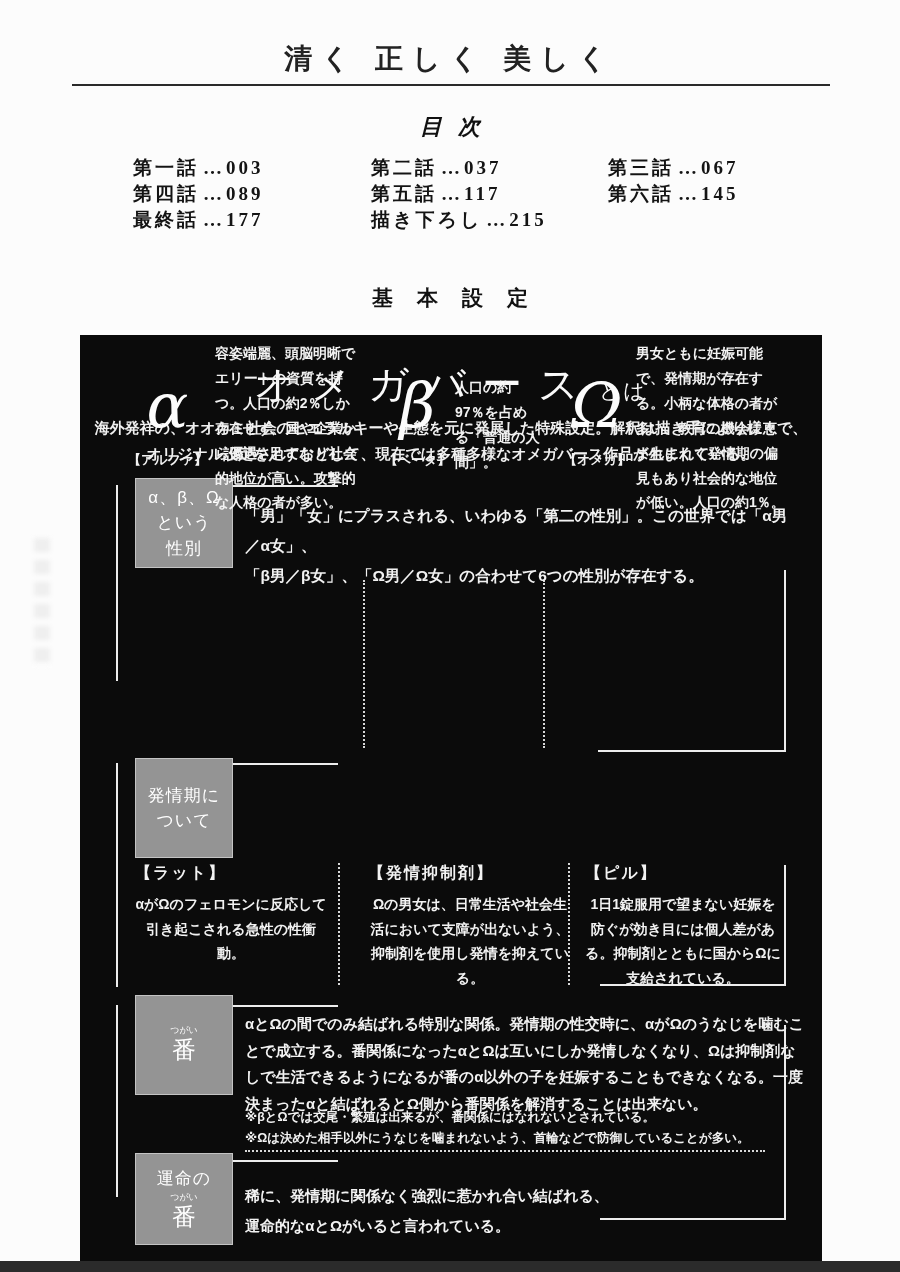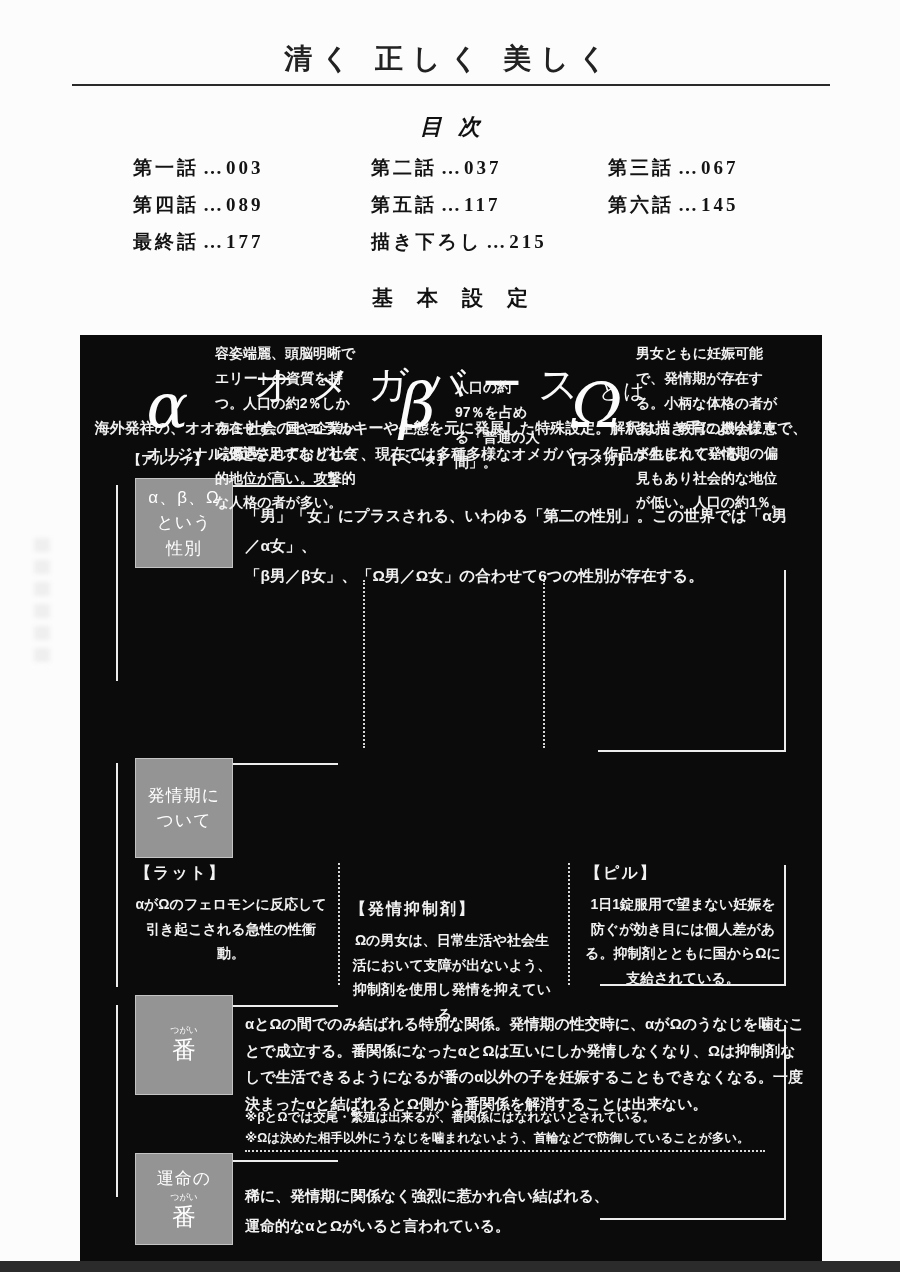--- a/index.html
+++ b/index.html
@@ -22,21 +22,21 @@
     position:absolute; top:84px; left:72px; width:758px; height:2px;
     background:#2a2a2a;
   }
   .toc-heading {
     position:absolute; top:112px; left:0; width:100%;
     text-align:center; font-weight:bold; font-size:22px; letter-spacing:16px;
     text-indent:16px; color:#111;font-style:italic;
   }
   .toc-grid {
     position:absolute; top:155px; left:133px; width:648px;
-    display:grid; grid-template-columns:238px 237px 1fr; row-gap:11px;
+    display:grid; grid-template-columns:238px 237px 1fr; 
   }
   .toc-entry {
     font-family:"Liberation Serif","DejaVu Serif",serif;
     font-weight:bold; font-size:19px; letter-spacing:3px; color:#141414;
     white-space:nowrap;
   }
   .toc-entry .sep { letter-spacing:0; padding:0 4px; }
   .settings-heading {
     position:absolute; top:284px; left:0; width:100%;
     text-align:center; font-weight:bold; font-size:21px; letter-spacing:24px;
@@ -118,21 +118,21 @@
   .type-desc { flex:1; font-weight:bold; font-size:14px; line-height:1.78;
     padding-top:6px; }
   .tc2 .type-desc { padding-top:40px; }
   
   .s2-desc { position:absolute; left:165px; top:446px; width:560px;
     font-weight:bold; font-size:15px; line-height:1.85; }
   .term-col { position:absolute; top:528px; font-weight:bold; }
   .term-col .t-title { font-size:16px; letter-spacing:2px; margin-bottom:8px; }
   .term-col .t-desc { font-size:14px; line-height:1.75;text-align:center; }
   .tm1 { left:55px;  width:192px; }
-  .tm2 { left:270px; width:204px;margin-top:36px; }
+  .tm2 { left:288px; width:204px; }
   .tm3 { left:505px; width:196px; }
   
   .s3-desc { position:absolute; left:165px; top:676px; width:565px;
     font-weight:bold; font-size:15px; line-height:1.78; }
   .s3-notes { position:absolute; left:165px; top:772px; width:560px;
     font-weight:bold; font-size:12.5px; line-height:1.65; }
   
   .s4-desc { position:absolute; left:165px; top:846px; width:430px;
     font-weight:bold; font-size:15px; line-height:2.0; }
   

